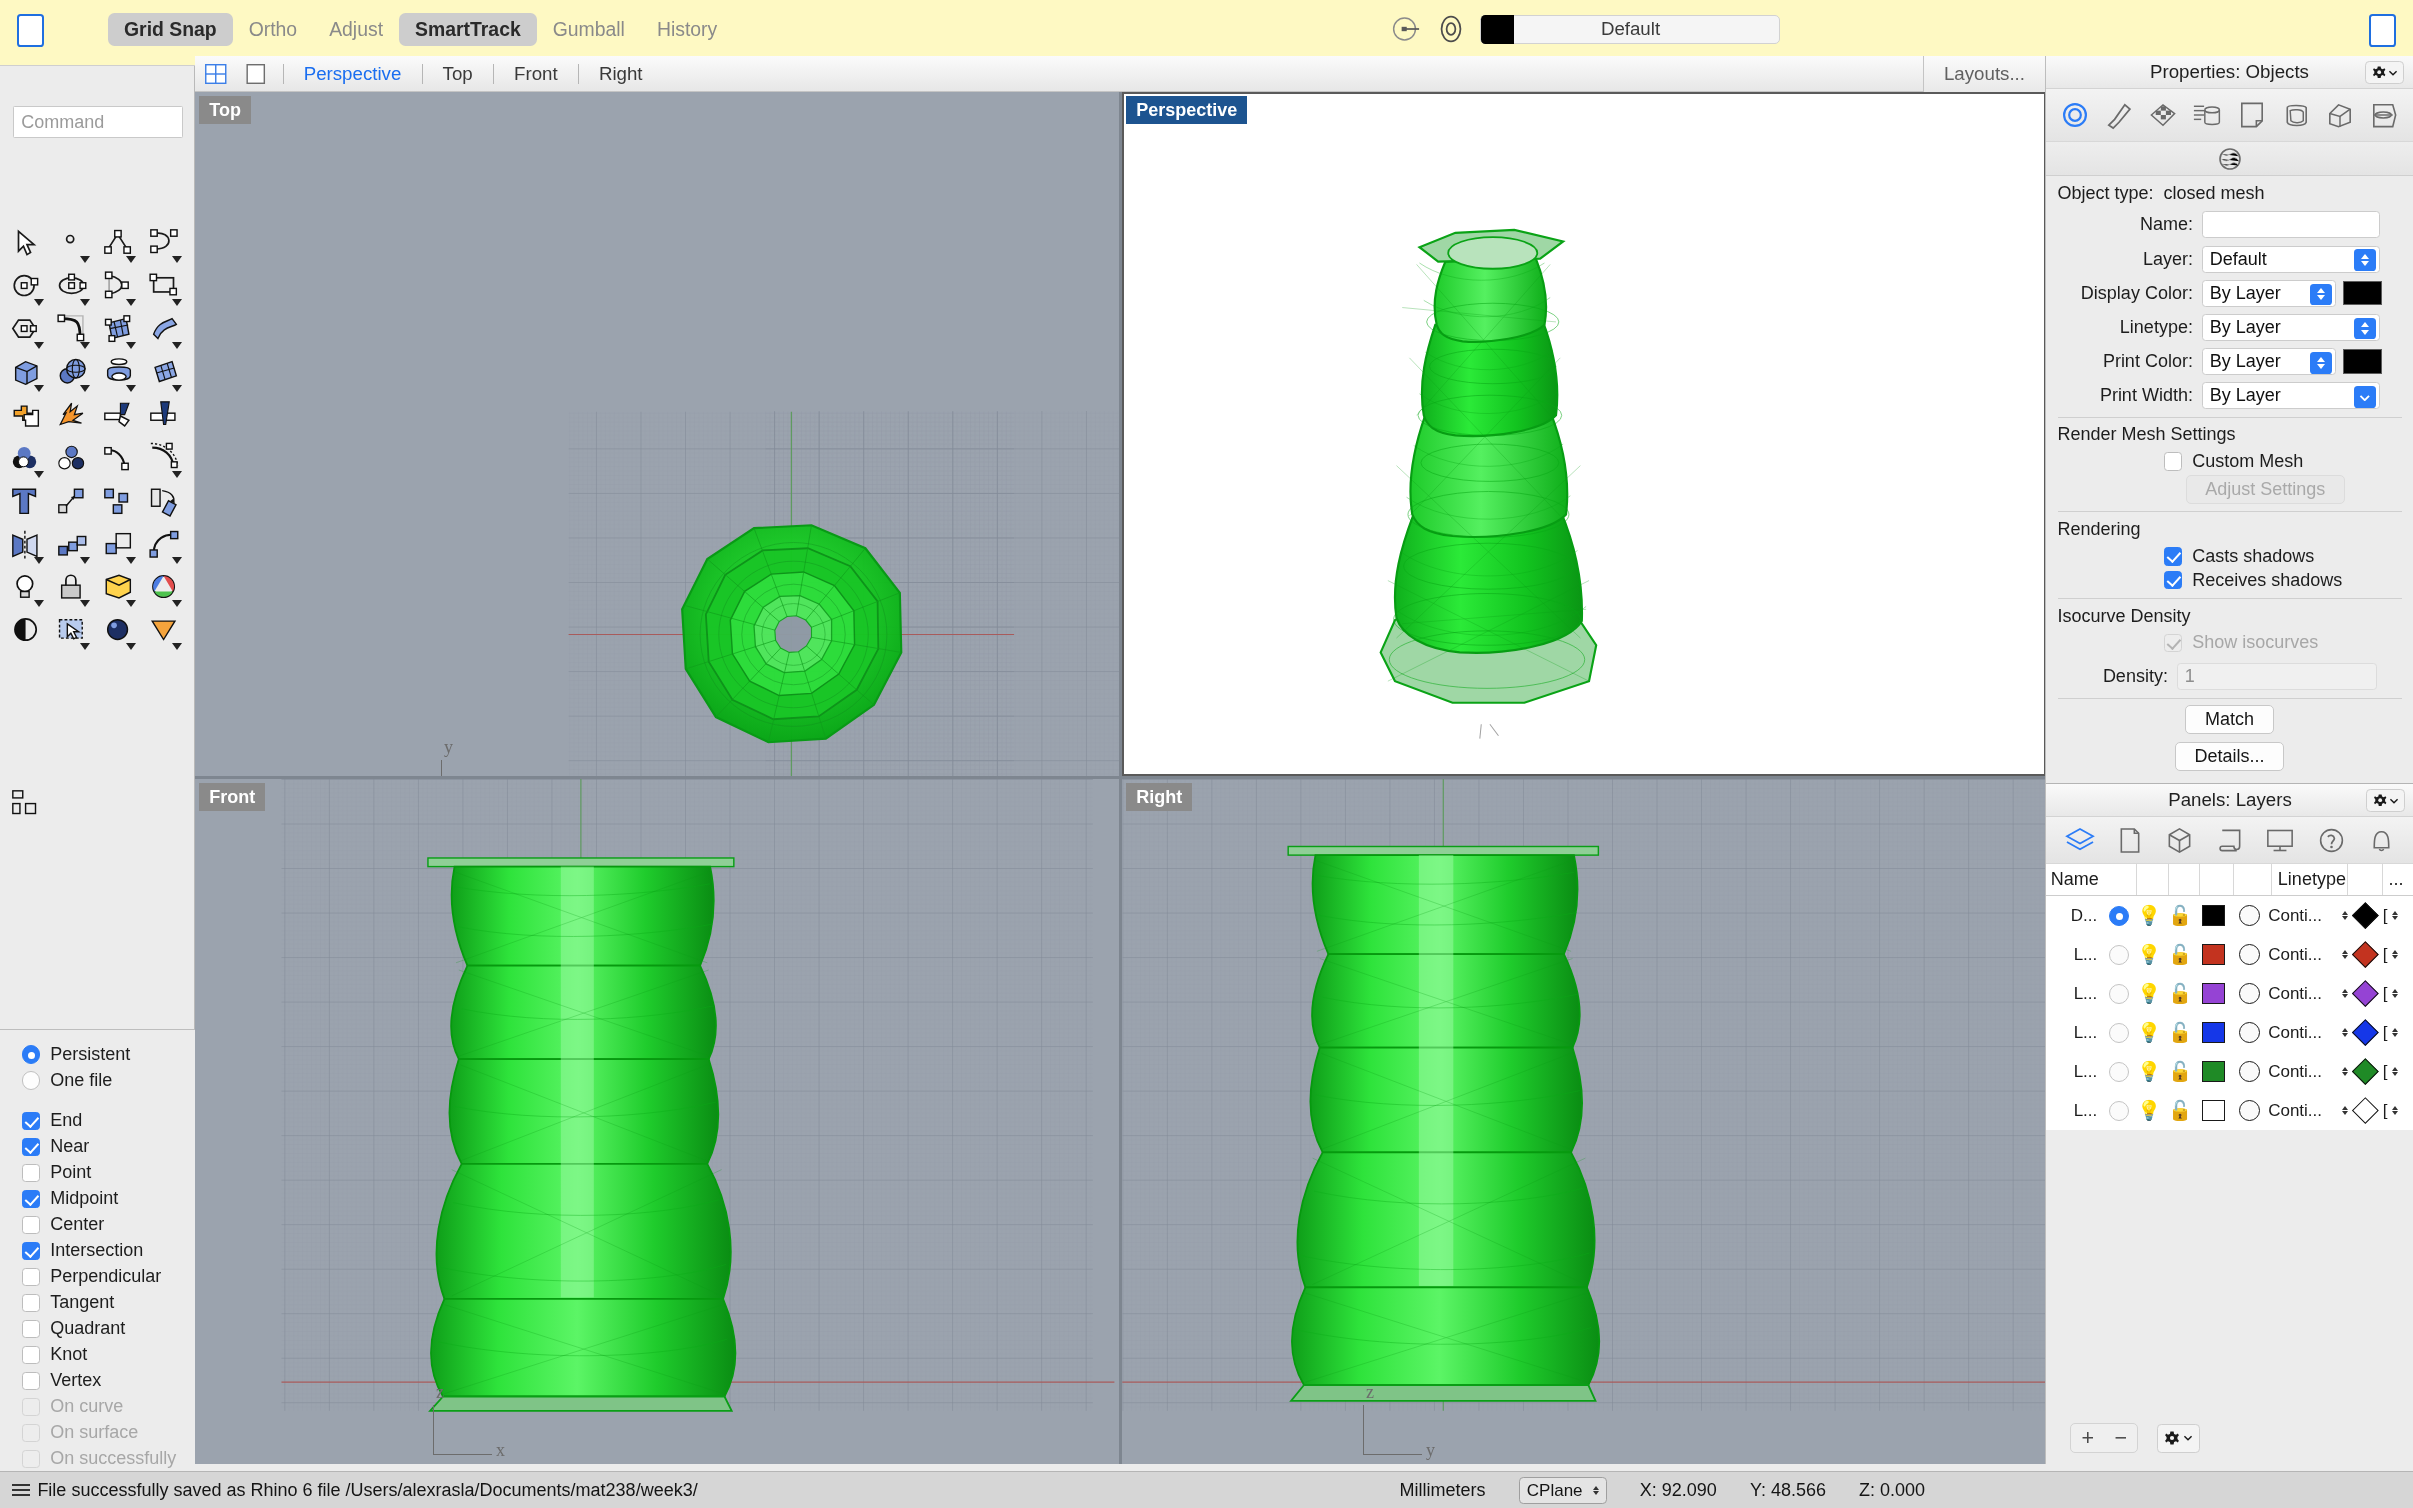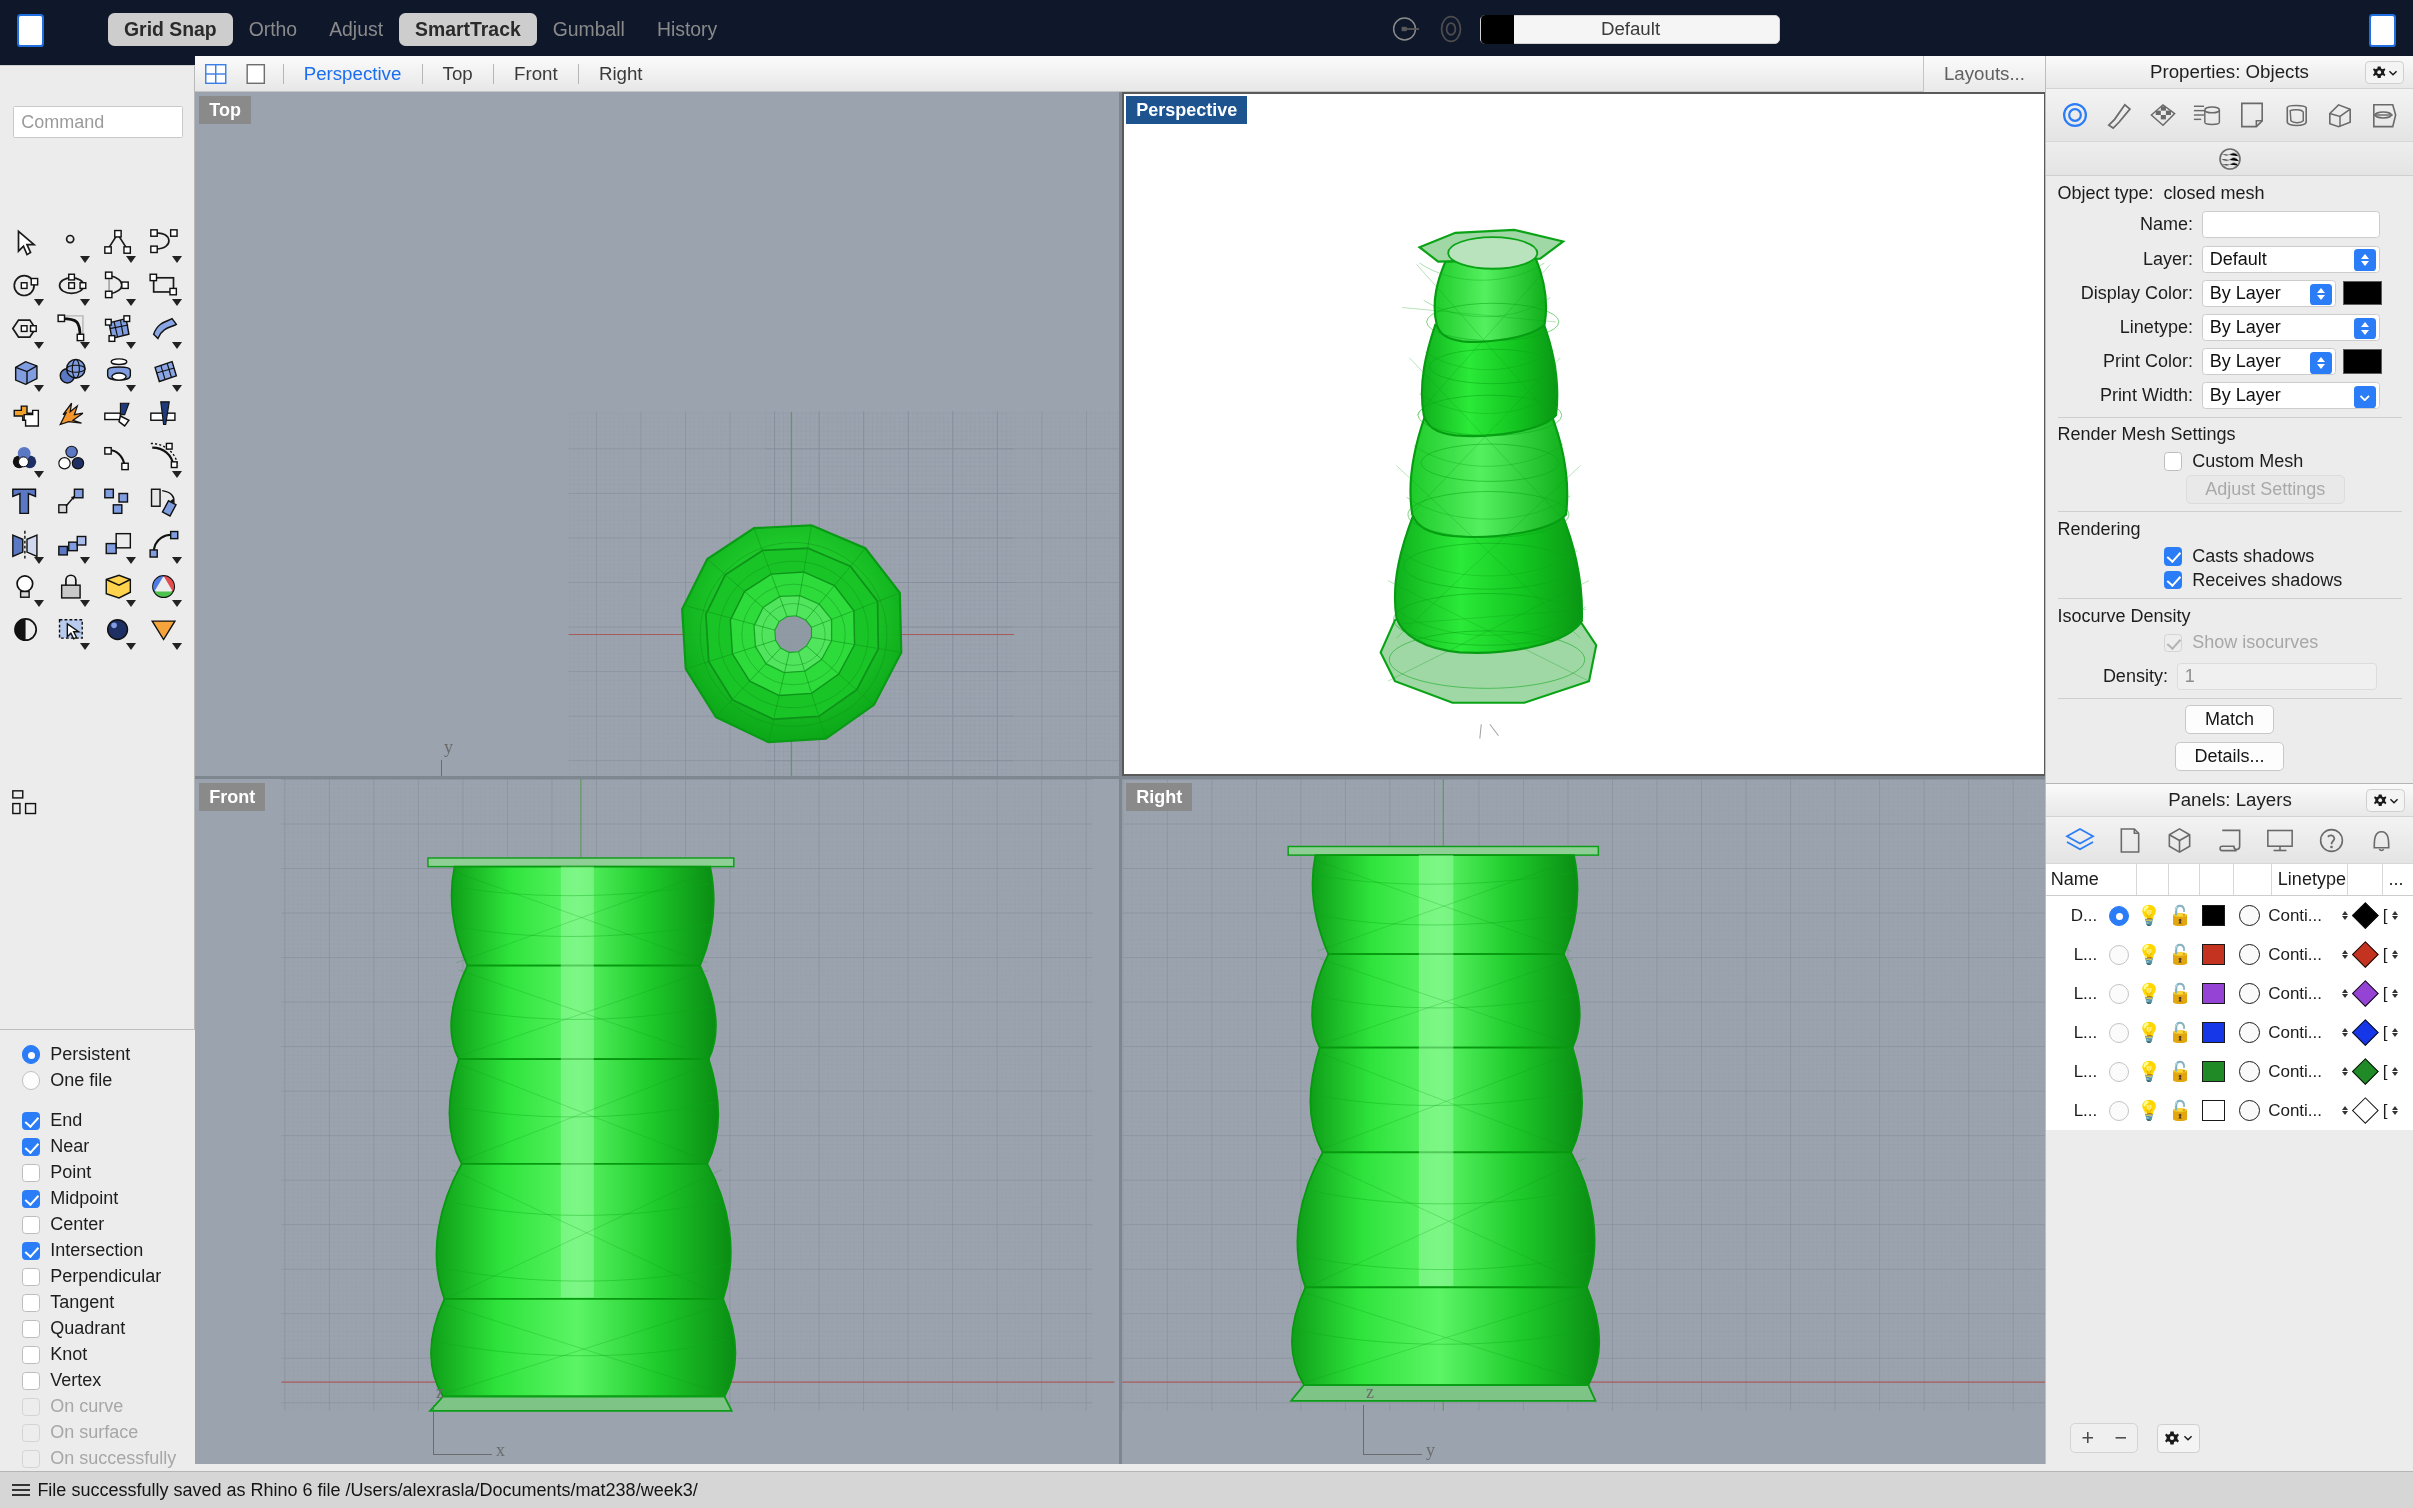--- a/index.html
+++ b/index.html
@@ -2,21 +2,21 @@
 <html style="font-size:11.5px"><head>
 <meta charset="utf-8">
 <style>
   * { box-sizing: border-box; margin:0; padding:0; }
   html,body { width:2413px; height:1508px; overflow:hidden;
     font-family:"Liberation Sans", sans-serif; background:#ececec; }
   #app { position:relative; width:2413px; height:1508px; }
 
   
   #topbar { position:absolute; left:0; top:0; width:2413px; height:66px;
-    background:#0f172a; border-bottom:0.7px solid #cfcfcf; }
+    background:#fef9c3; border-bottom:0.7px solid #cfcfcf; }
   #sidebar-toggle-left { position:absolute; left:17px; top:14.4px; width:27px; height:33px;
     border:2.2px solid #1f6fe0; border-radius:3.6px; background:#fff; }
   #sidebar-toggle-left::after{ content:""; position:absolute; left:2.2px; top:0;
     width:6.5px; height:100%; background:#1f6fe0; opacity:0; }
   #sidebar-toggle-right { position:absolute; right:17px; top:14.4px; width:27px; height:33px;
     border:2.2px solid #1f6fe0; border-radius:3.6px; background:#fff; }
   .modebtns { position:absolute; left:108px; top:13px; display:flex; align-items:center; gap:0px; }
   .modebtn { font-size:19.4px; color:#6e6e6e; padding:5px 16px; border-radius:6.5px;
     white-space:nowrap; font-weight:400; }
   .modebtn.on { background:#cdcdcd; color:#2a2a2a; font-weight:700; }
@@ -1316,15 +1316,28 @@
 
   <div id="statusbar">
     <div id="statusmsg">
       <span id="hamb">
           <i></i>
           <i></i>
           <i></i>
         </span>
       <span>File successfully saved as Rhino 6 file /Users/alexrasla/Documents/mat238/week3/</span>
     </div>
+    <div id="statusright">
+      <span>Millimeters</span>
+      <span id="cplanebtn">
+        <span>CPlane</span>
+        <span class="ministeps">
+            <i class="a"></i>
+            <i class="b"></i>
+          </span>
+      </span>
+      <span>X: 92.090</span>
+      <span>Y: 48.566</span>
+      <span>Z: 0.000</span>
+    </div>
   </div>
 </div>
 
 
 </body></html>

